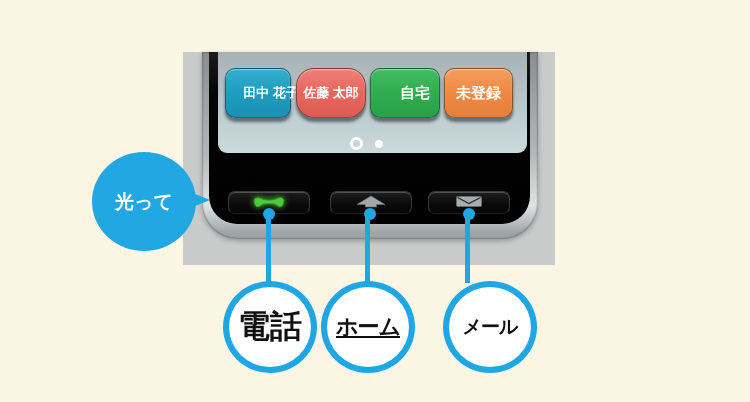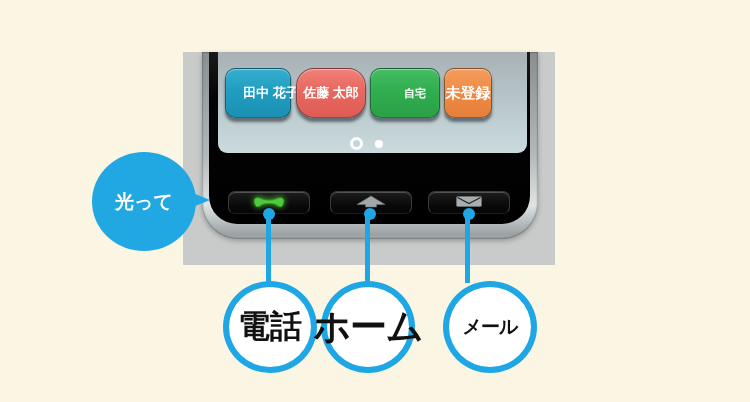--- a/index.html
+++ b/index.html
@@ -38,22 +38,22 @@
   .ckey{
     top:68px;height:50px;border-radius:10px;
     display:flex;align-items:center;justify-content:center;
     color:#fff;font-weight:bold;text-align:center;
     border:1px solid rgba(8,20,28,.45);
     box-shadow:0 4px 3px rgba(5,15,25,.5), inset 0 1px 1px rgba(255,255,255,.45);
     box-sizing:border-box;white-space:nowrap;
   }
   .ckey-1{left:225px;width:66px;background:linear-gradient(180deg,#36aecd,#1f9ec2 45%,#1b90b2);font-size:13px;padding-left:26px;}
   .ckey-2{left:296px;width:70px;background:linear-gradient(180deg,#f08078,#e8685f 45%,#dd5c53);font-size:13px;border-radius:18px;}
-  .ckey-3{left:370px;width:70px;background:linear-gradient(180deg,#46bd63,#31ae50 45%,#2aa047);font-size:11px;padding-left:20px;}
-  .ckey-4{left:444px;width:48px;background:linear-gradient(180deg,#f49d5e,#ee8b45 45%,#e57f39);font-size:15px;}
+  .ckey-3{left:370px;width:70px;background:linear-gradient(180deg,#46bd63,#31ae50 45%,#2aa047);font-size:15px;padding-left:20px;}
+  .ckey-4{left:444px;width:69px;background:linear-gradient(180deg,#f49d5e,#ee8b45 45%,#e57f39);font-size:15px;}
 
   
   .dot-ring{left:350px;top:137px;width:13px;height:13px;border:3px solid #fff;border-radius:50%;box-sizing:border-box;}
   .dot-solid{left:375px;top:140px;width:8px;height:8px;background:#fff;border-radius:50%;}
 
   
   .hkey{
     top:191px;width:82px;height:23px;border-radius:7px;
     background:linear-gradient(180deg,#1e1e1e,#0a0a0a 60%,#050505);
     border:1px solid #3a3a3a;border-bottom-color:#1d1d1d;
@@ -70,21 +70,21 @@
   .conn-dot{top:208px;width:12px;height:12px;border-radius:50%;background:#1ea7e4;}
   .conn-line{top:214px;width:5px;height:69px;background:#1ea7e4;}
 
   .label-circle{
     top:281px;width:94px;height:92px;border-radius:50%;
     background:#fff;border:6px solid #1ea7e4;box-sizing:border-box;
     display:flex;align-items:center;justify-content:center;
     color:#111;font-weight:bold;z-index:6;white-space:nowrap;
   }
   .lc-1{left:223px;font-size:32px;}
-  .lc-2{left:321px;font-size:37px;letter-spacing:-1px;}
+  .lc-2{left:321px;font-size:22px;letter-spacing:-1px;text-decoration:underline;}
   .lc-3{left:443px;font-size:19px;letter-spacing:-1px;}
 
   .bubble{
     left:92px;top:152px;width:104px;height:99px;border-radius:50%;
     background:#21a7e2;z-index:20;
     display:flex;flex-direction:column;align-items:center;justify-content:center;
     color:#fff;font-weight:bold;font-size:19px;line-height:23px;text-align:right;
     white-space:nowrap;
   }
   .bubble-tail{

